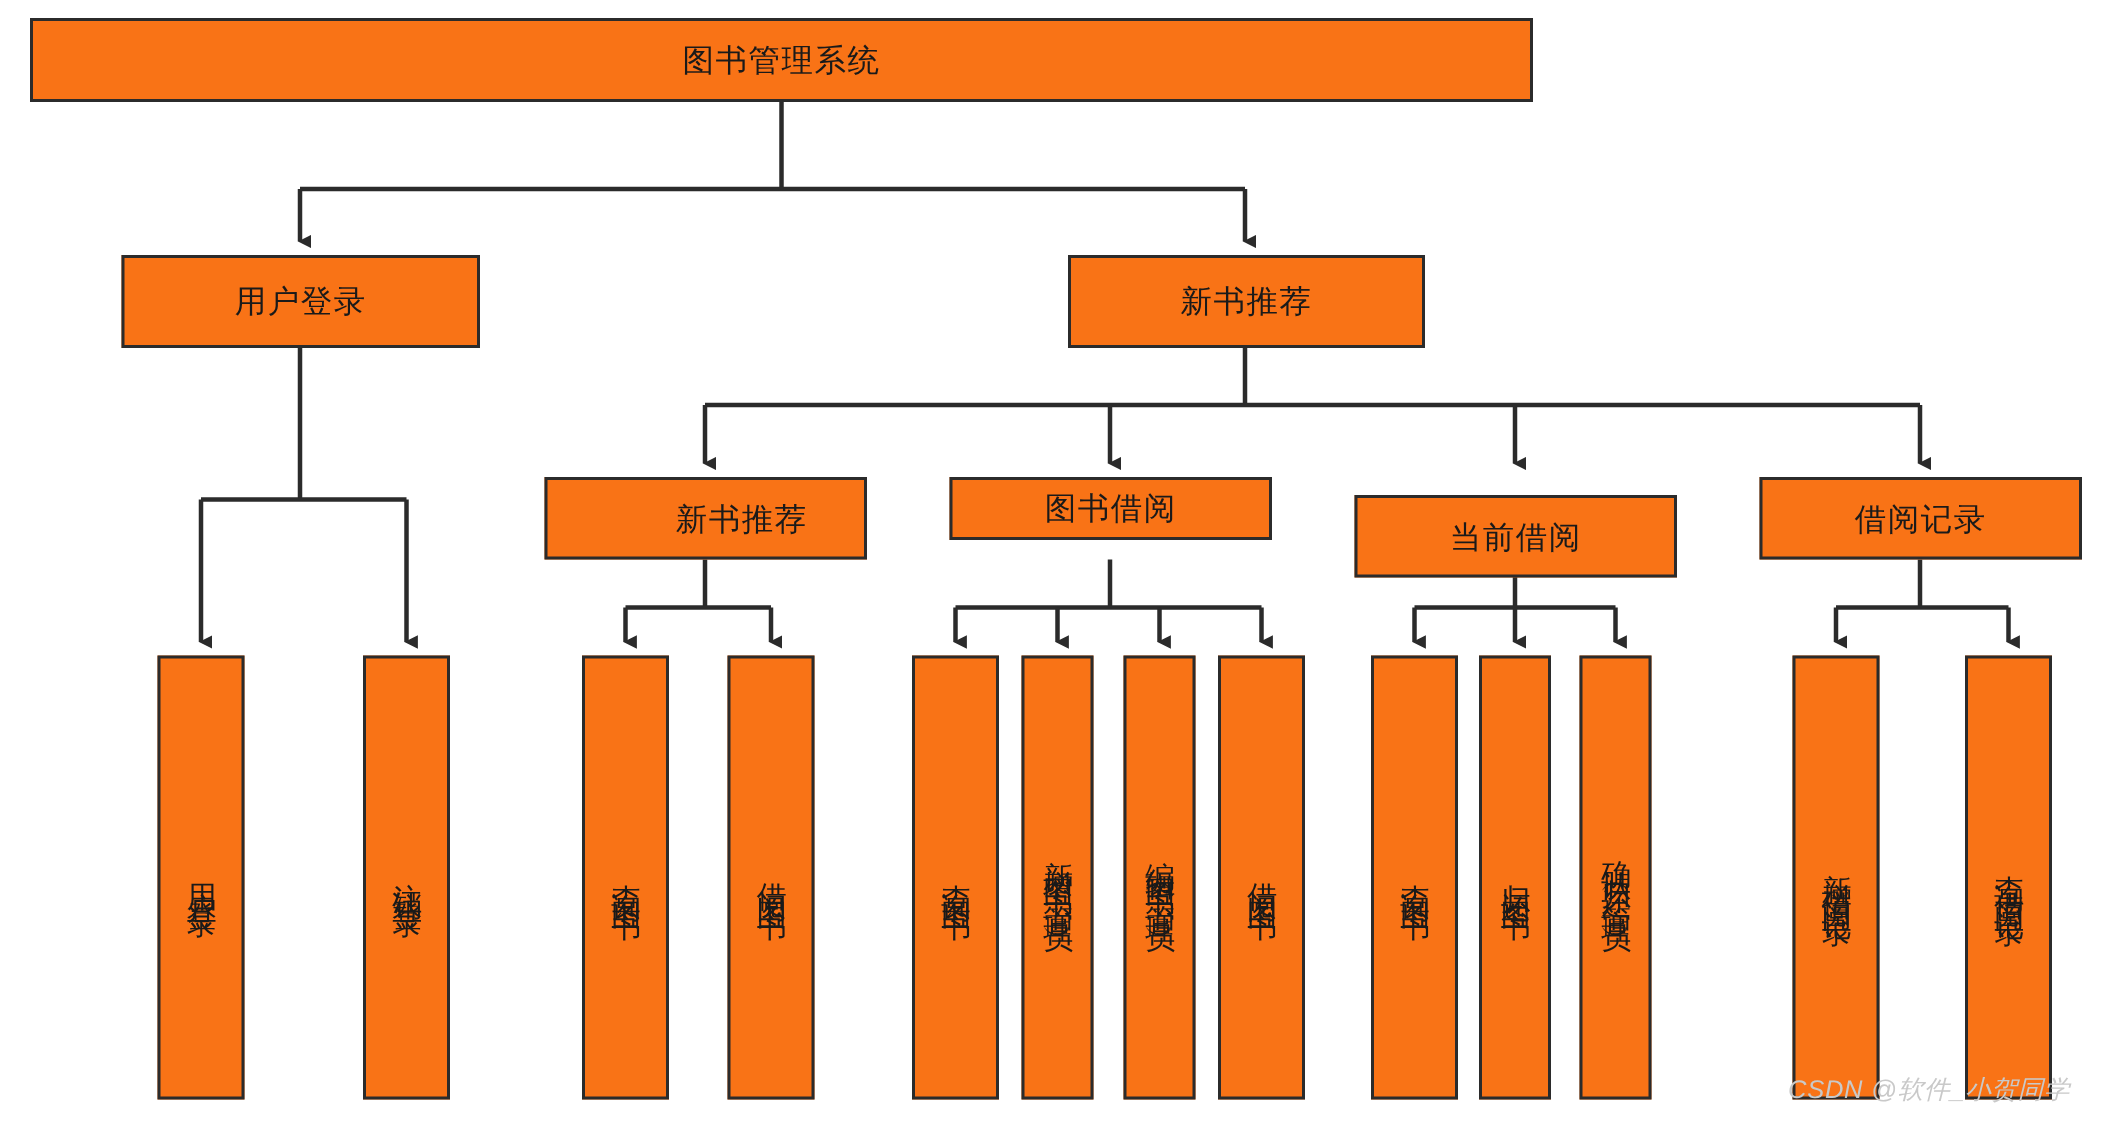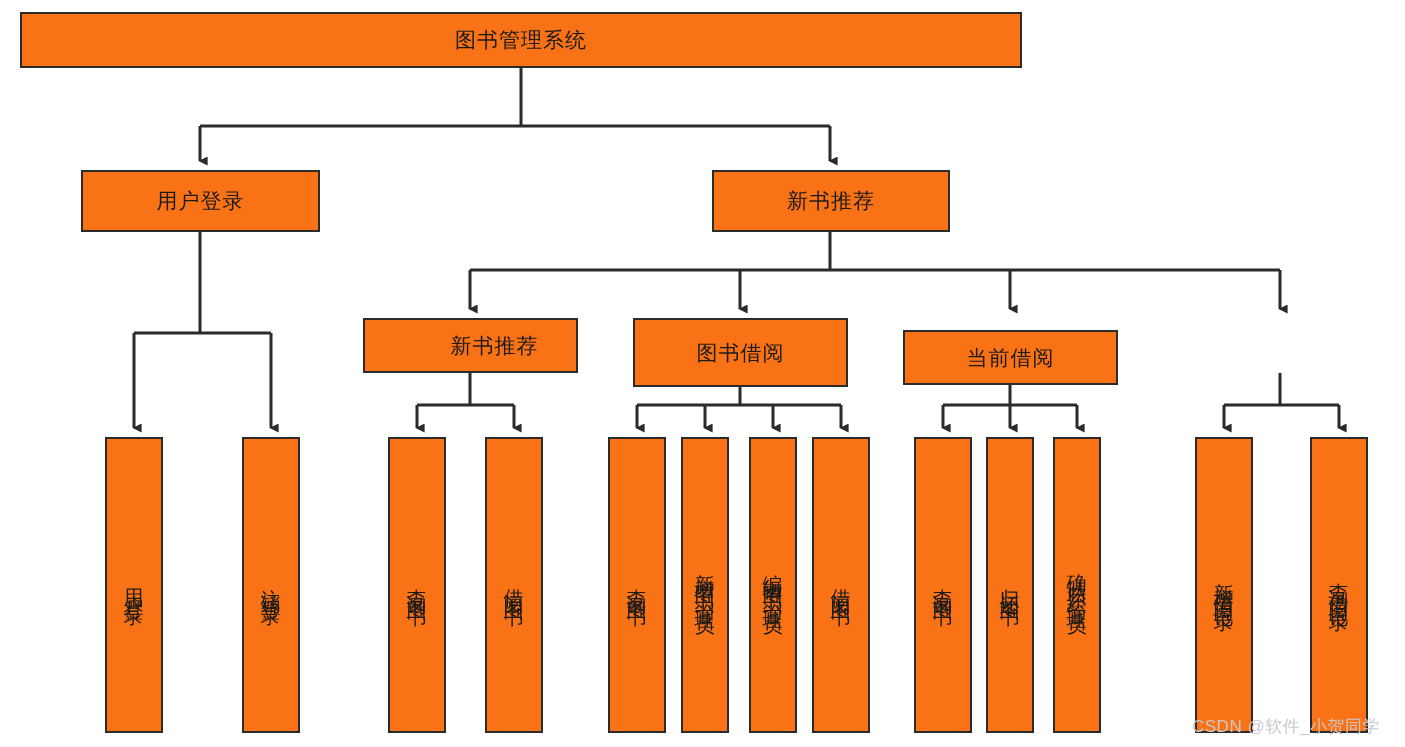--- a/index.html
+++ b/index.html
@@ -49,20 +49,21 @@
     line-height: 1;
     white-space: nowrap;
   }
   .watermark {
     position: absolute;
     color: #c9c9c9;
     font-size: 17px;
     letter-spacing: 0.5px;
     white-space: nowrap;
     user-select: none;
+    font-style: italic;
   }
 </style>
 </head>
 <body>
 
 <div id="canvas">
 
   <svg id="wires" viewBox="0 0 1405 747">
     <defs>
       <marker id="arrow" markerWidth="9" markerHeight="9" refX="4.5" refY="7.6" orient="auto" markerUnits="userSpaceOnUse">
@@ -120,25 +121,28 @@
   <div class="node horiz" style="left:81px; top:170px; width:239px; height:62px;">
     <span>用户登录</span>
   </div>
   <div class="node horiz" style="left:712px; top:170px; width:238px; height:62px;">
     <span>新书推荐</span>
   </div>
 
   <div class="node horiz" style="left:363px; top:318px; width:215px; height:55px;padding-left:48px;">
     <span>新书推荐</span>
   </div>
-  <div class="node horiz" style="left:633px; top:318px; width:215px; height:69px;">
+  <div class="node horiz" style="left:633px; top:318px; width:215px; height:42px;">
     <span>图书借阅</span>
   </div>
   <div class="node horiz" style="left:903px; top:318px; width:215px; height:55px;margin-top:12px;">
     <span>当前借阅</span>
+  </div>
+  <div class="node horiz" style="left:1173px; top:318px; width:215px; height:55px;">
+    <span>借阅记录</span>
   </div>
 
   <div class="node vert" style="left:105px; top:437px; width:58px; height:296px;">
     <span class="vtext">用户登录</span>
   </div>
   <div class="node vert" style="left:242px; top:437px; width:58px; height:296px;">
     <span class="vtext">注销登录</span>
   </div>
 
   <div class="node vert" style="left:388px; top:437px; width:58px; height:296px;">

